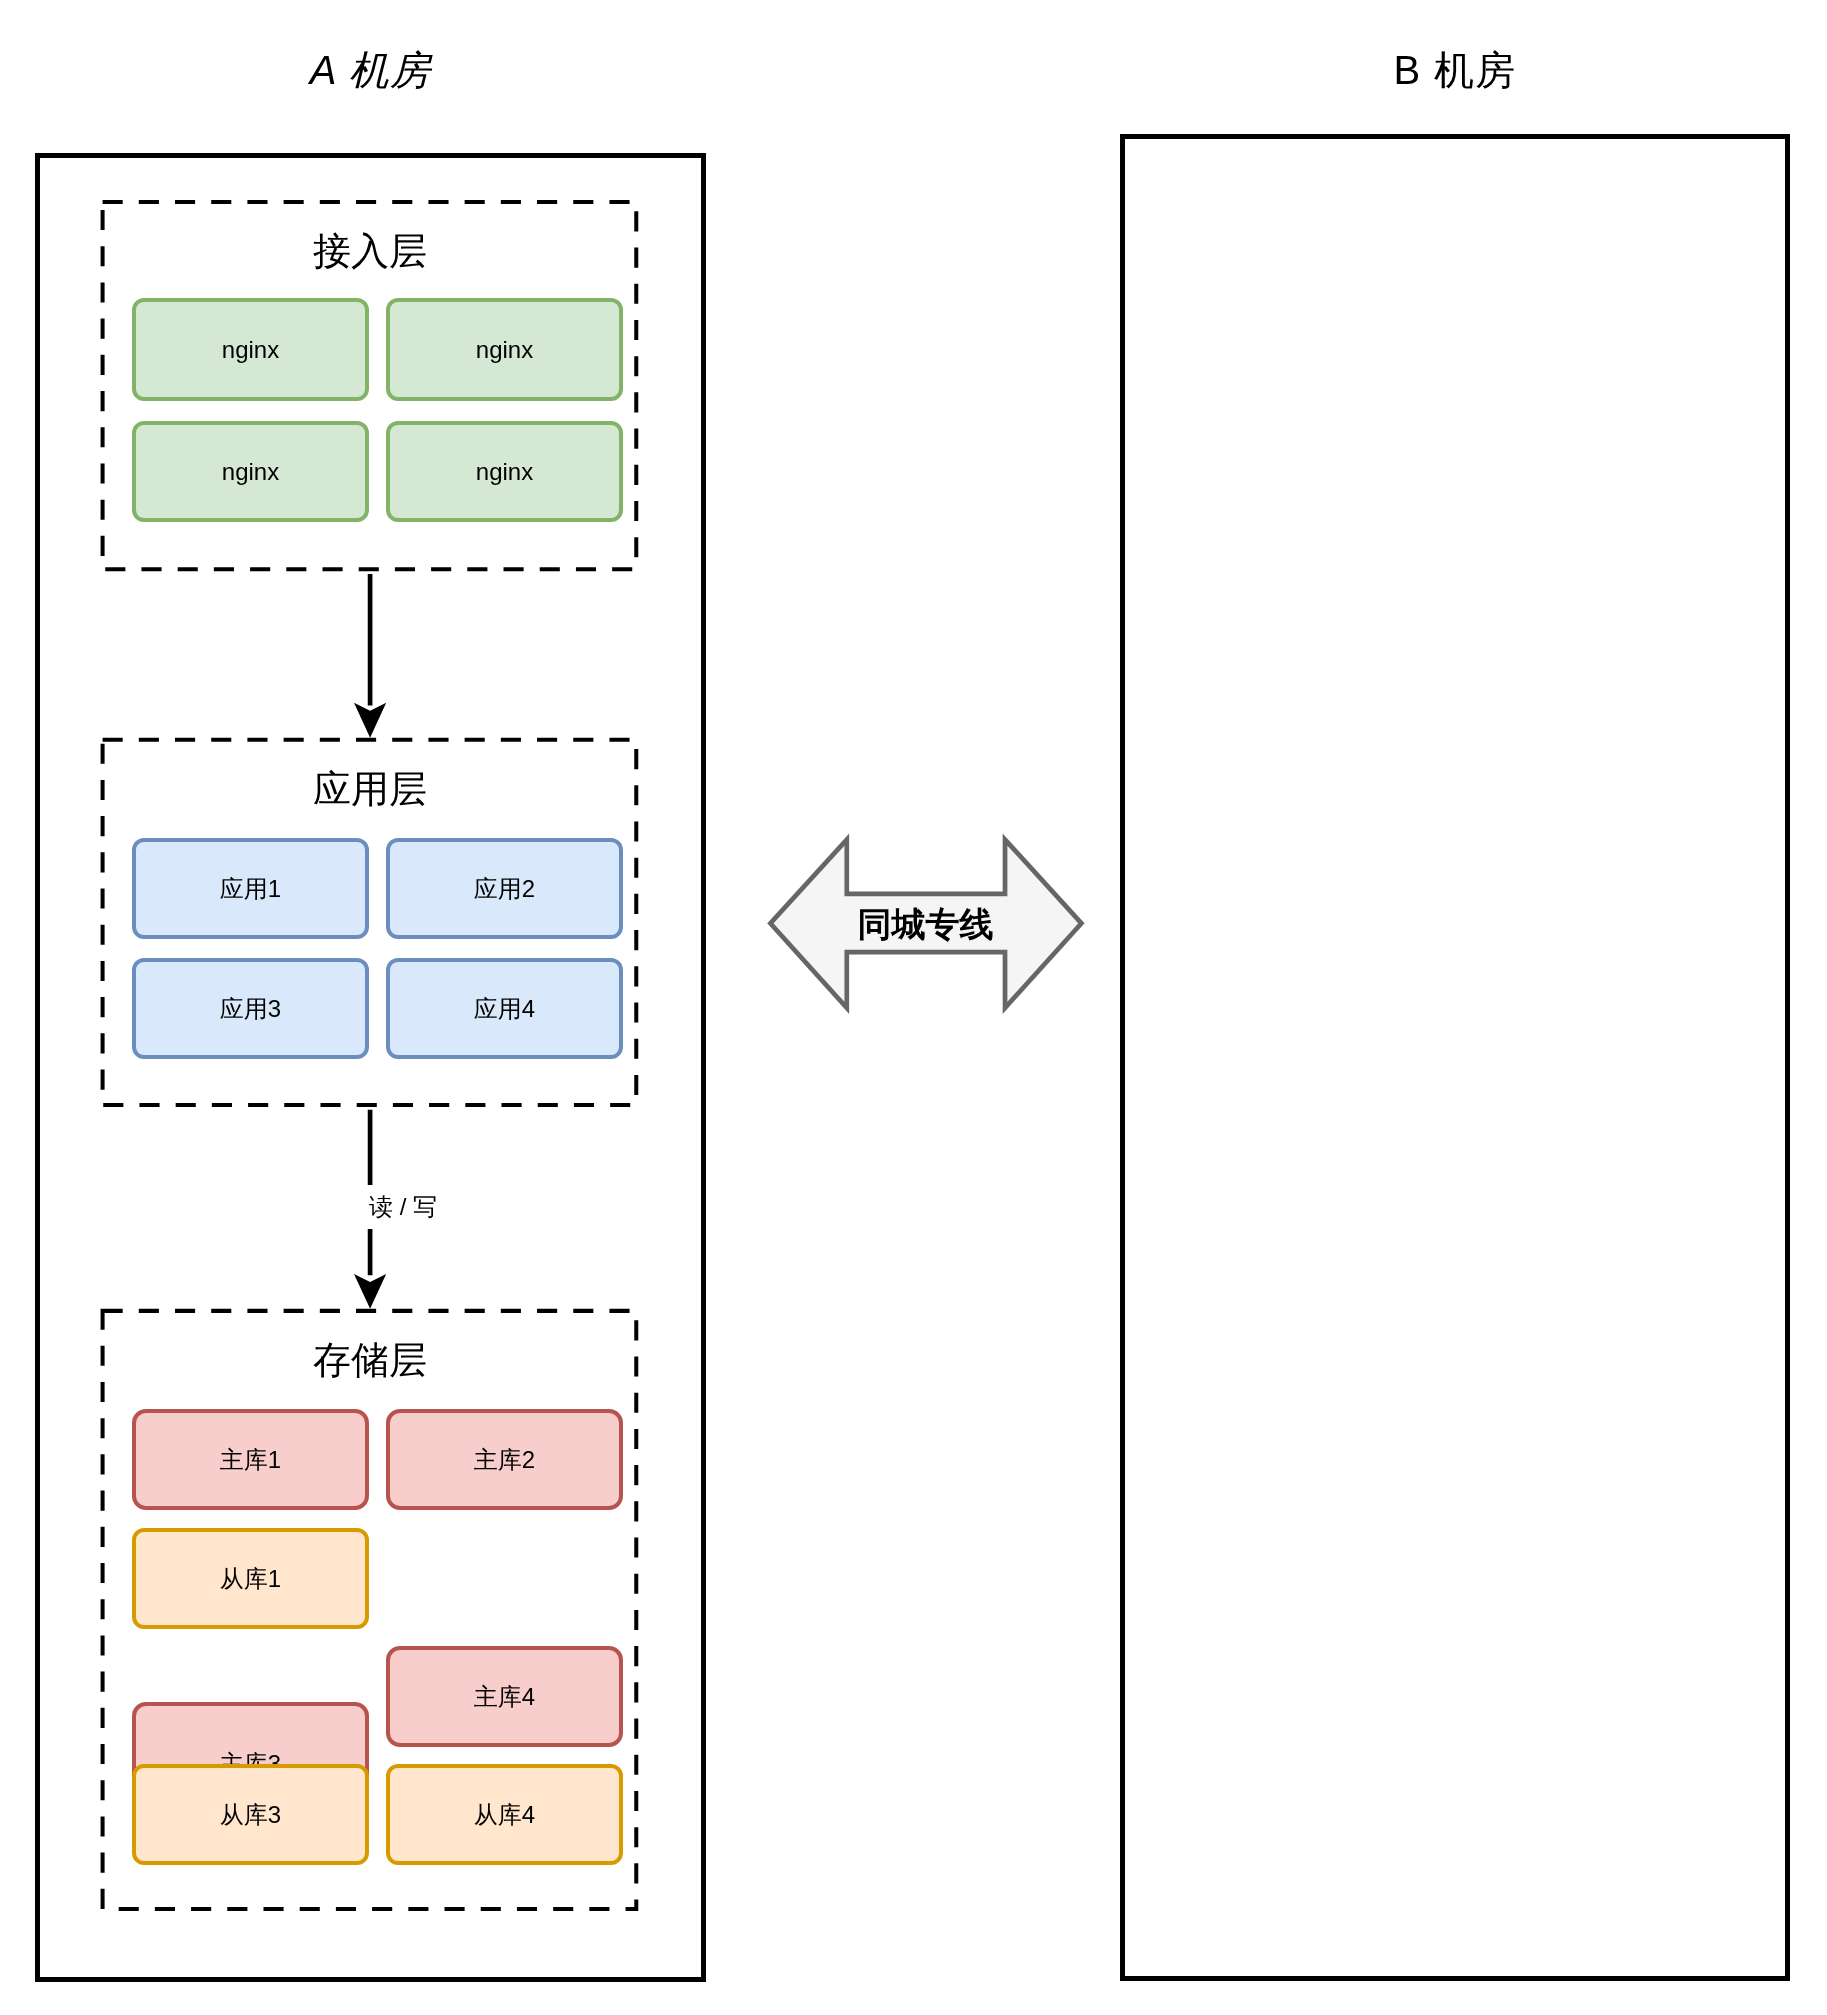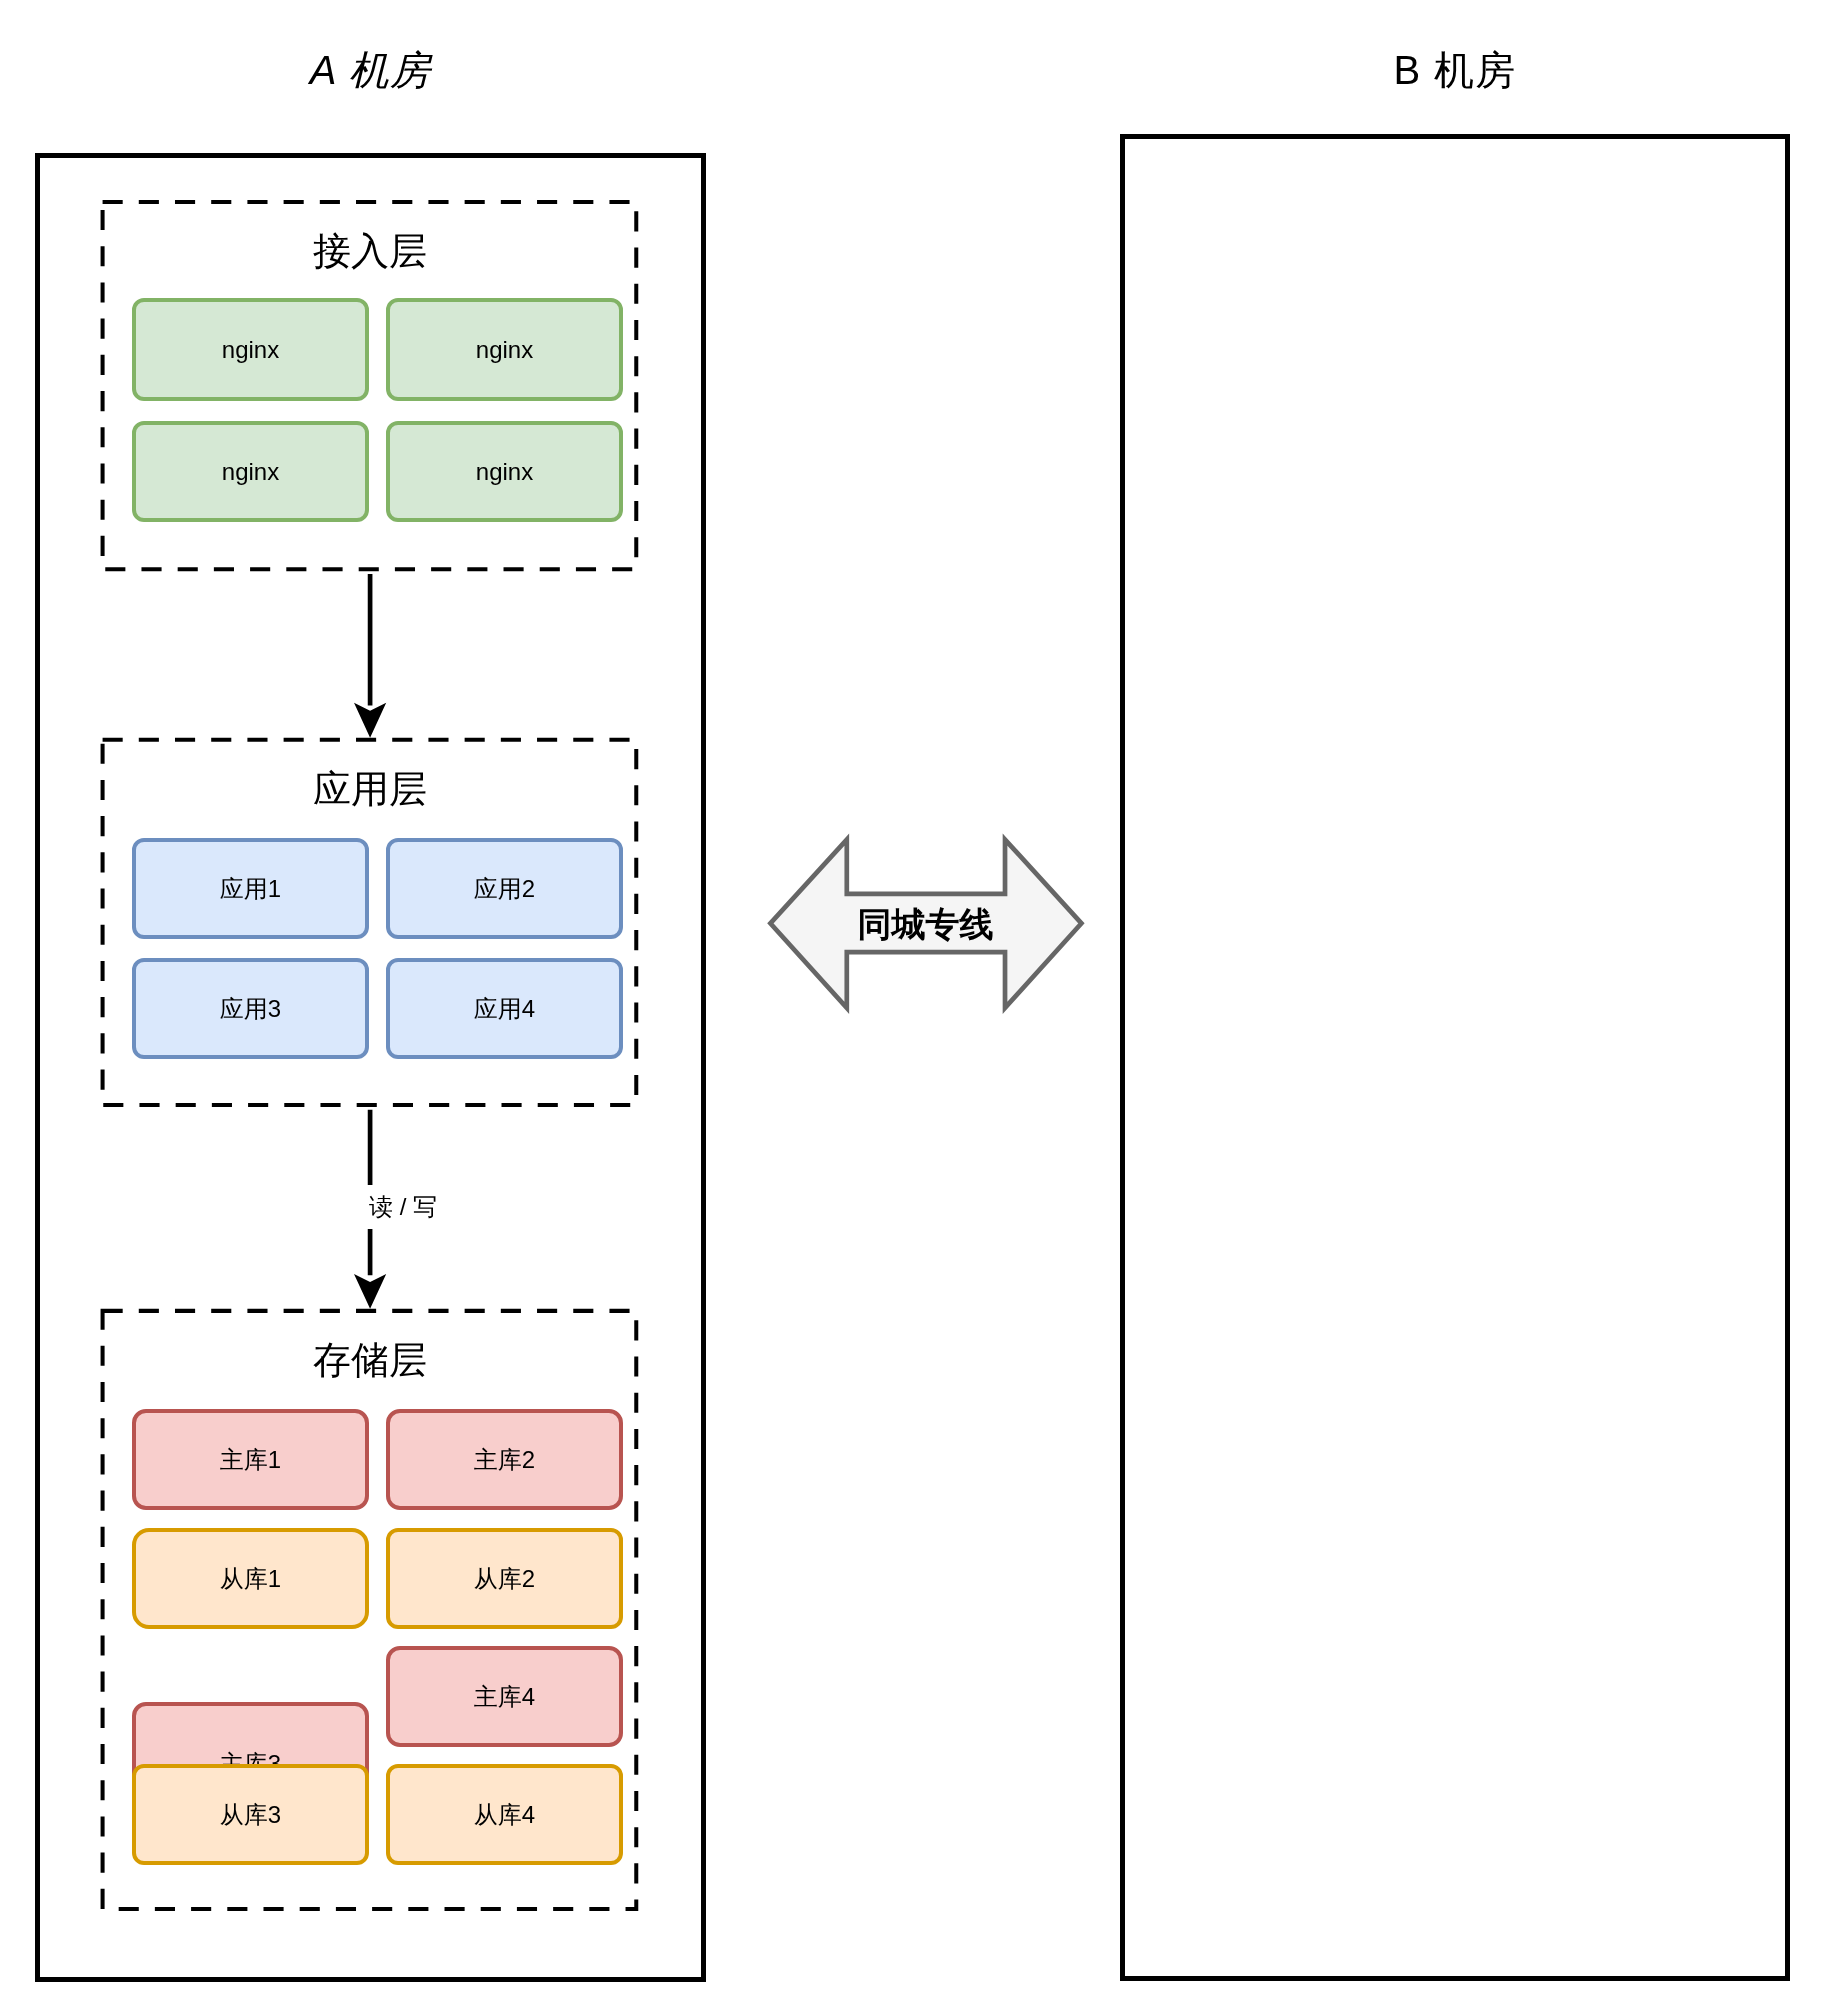--- a/index.html
+++ b/index.html
@@ -82,22 +82,21 @@
   <div class="node blue" style="left:132px; top:838px; width:237px; height:101px;">应用1</div>
   <div class="node blue" style="left:386px; top:838px; width:237px; height:101px;">应用2</div>
   <div class="node blue" style="left:132px; top:958px; width:237px; height:101px;">应用3</div>
   <div class="node blue" style="left:386px; top:958px; width:237px; height:101px;">应用4</div>
 
   <div class="edge-label" style="left:303px; top:1185px; width:134px;">读 / 写</div>
 
   <div class="layer-label" style="left:101px; top:1339px; width:538px;">存储层</div>
   <div class="node red" style="left:132px; top:1409px; width:237px; height:101px;">主库1</div>
   <div class="node red" style="left:386px; top:1409px; width:237px; height:101px;">主库2</div>
-  <div class="node orange" style="left:132px; top:1528px; width:237px; height:101px;border-radius:17px;">从库1</div>
-  <div class="node orange" style="left:386px; top:1528px; width:237px; height:101px;">从库2</div>
+  <div class="node orange" style="left:132px; top:1528px; width:237px; height:101px;">从库1</div>
   <div class="node red" style="left:132px; top:1702px; width:237px; height:124px;">主库3</div>
   <div class="node red" style="left:386px; top:1646px; width:237px; height:101px;">主库4</div>
   <div class="node orange" style="left:132px; top:1764px; width:237px; height:101px;">从库3</div>
   <div class="node orange" style="left:386px; top:1764px; width:237px; height:101px;">从库4</div>
 
   <div class="link-label" style="left:825px; top:905px; width:201px;font-weight:bold;">同城专线</div>
 
 </div>
 
 

